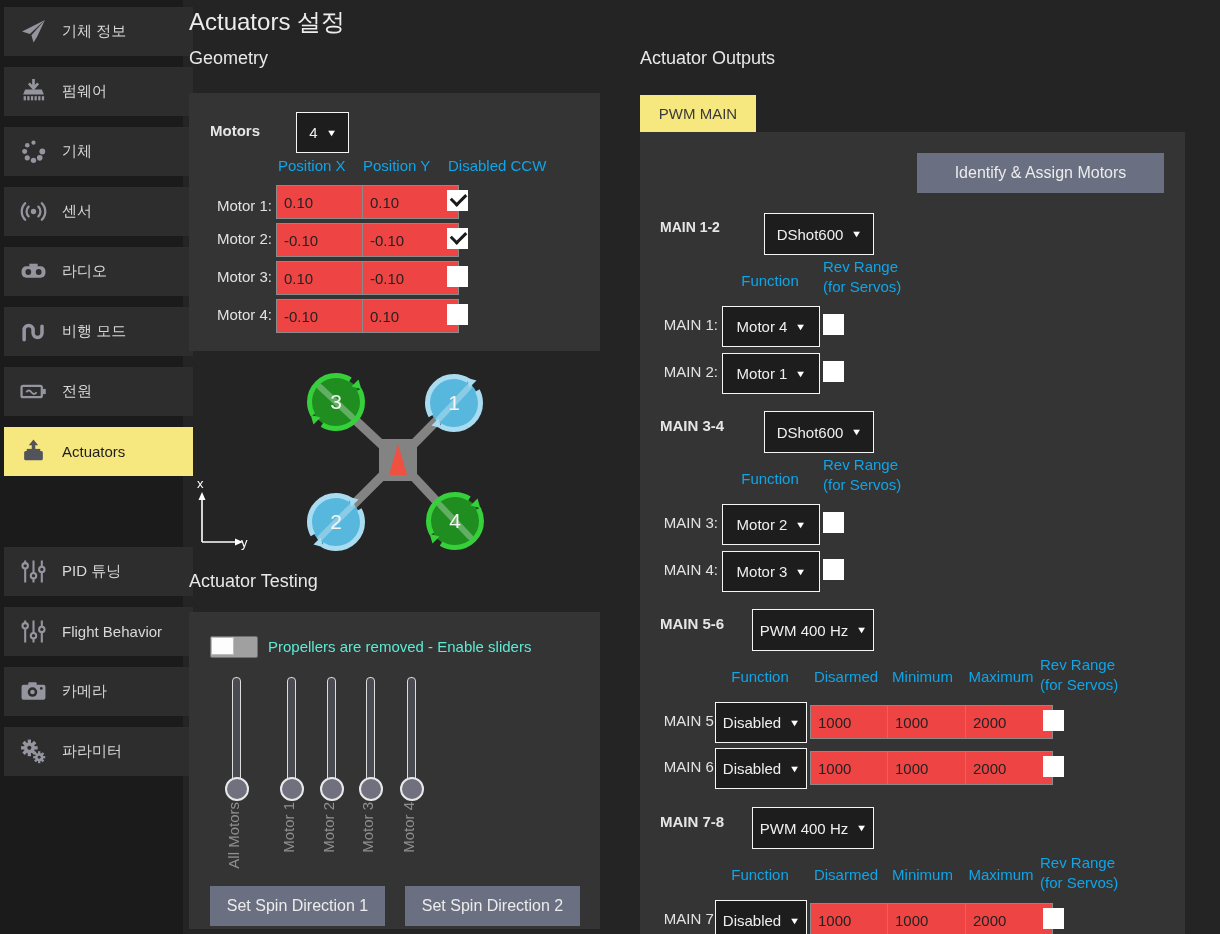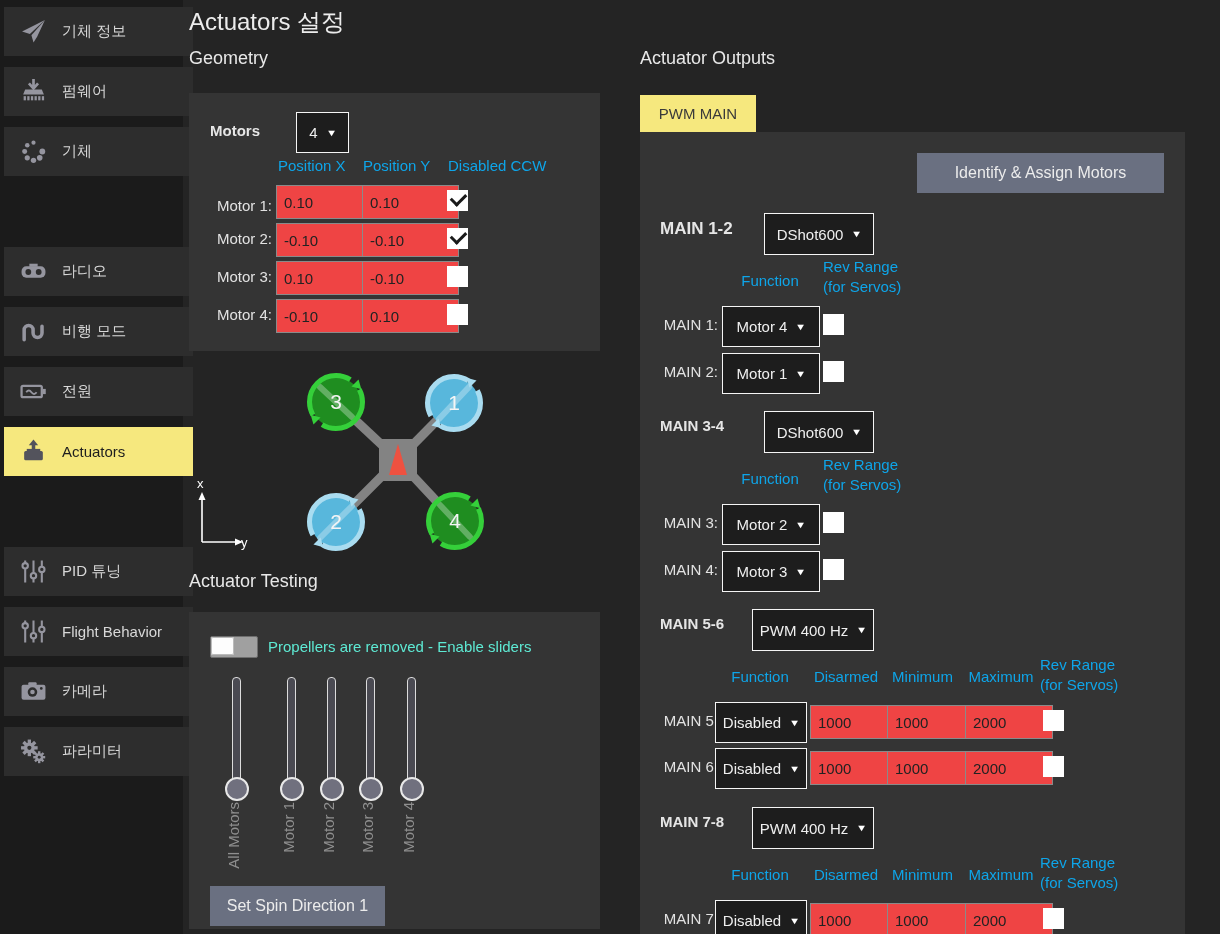--- a/index.html
+++ b/index.html
@@ -84,20 +84,29 @@
           <circle cx="7" cy="6.9" r="2.2"></circle>
           <circle cx="4.5" cy="13" r="2.4"></circle>
           <circle cx="7" cy="19.1" r="2.5"></circle>
           <circle cx="13" cy="21.5" r="2.6"></circle>
           <circle cx="19" cy="19.1" r="2.7"></circle>
           <circle cx="21.5" cy="13" r="2.8"></circle>
         </svg>
       </span>
     <span class="sblabel">기체</span>
   </div>
+  <div class="sbitem" style="top:187px">
+    <span class="sbicon">
+        <svg viewBox="0 0 26 26" fill="none" stroke="currentColor" stroke-width="2.2" stroke-linecap="round">
+          <circle cx="13" cy="13" r="2.6" fill="currentColor" stroke="none"></circle>
+          <path d="M8.3 8.3a6.6 6.6 0 0 0 0 9.4M5 5a11.3 11.3 0 0 0 0 16M17.7 8.3a6.6 6.6 0 0 1 0 9.4M21 5a11.3 11.3 0 0 1 0 16"></path>
+        </svg>
+      </span>
+    <span class="sblabel">센서</span>
+  </div>
   <div class="sbitem" style="top:247px">
     <span class="sbicon">
         <svg viewBox="0 0 26 26">
           <rect x="9" y="5.5" width="8" height="3" fill="currentColor"></rect>
           <rect x="1.5" y="8" width="23" height="11" rx="4.5" fill="currentColor"></rect>
           <circle cx="8" cy="13.5" r="2.8" fill="#2d2d2d"></circle>
           <circle cx="18" cy="13.5" r="2.8" fill="#2d2d2d"></circle>
         </svg>
       </span>
     <span class="sblabel">라디오</span>
@@ -298,29 +307,30 @@
   <div class="sknob" style="left:131px;top:165px"></div>
   <div class="sknob" style="left:170px;top:165px"></div>
   <div class="sknob" style="left:211px;top:165px"></div>
   <div class="vlabel" style="left:36px;top:190px">All Motors</div>
   <div class="vlabel" style="left:91px;top:190px">Motor 1</div>
   <div class="vlabel" style="left:131px;top:190px">Motor 2</div>
   <div class="vlabel" style="left:170px;top:190px">Motor 3</div>
   <div class="vlabel" style="left:211px;top:190px">Motor 4</div>
 
   <button class="gbtn" style="left:21px;top:274px;width:175px;height:40px">Set Spin Direction 1</button>
+  <button class="gbtn" style="left:216px;top:274px;width:175px;height:40px">Set Spin Direction 2</button>
 </div>
 
 <div class="abs sec" style="left:640px;top:48px">Actuator Outputs</div>
 <div class="tab" style="left:640px;top:95px;width:116px;height:37px">PWM MAIN</div>
 
 <div class="panel" style="left:640px;top:132px;width:545px;height:802px;overflow:hidden">
   <button class="gbtn" style="left:277px;top:21px;width:247px;height:40px">Identify &amp; Assign Motors</button>
 
-  <span class="abs bold" style="left:20px;top:87px;font-size:17px">MAIN 1-2</span>
+  <span class="abs bold" style="left:20px;top:87px;font-size:14px">MAIN 1-2</span>
   <div class="drop" style="left:124px;top:81px;width:108px;height:40px">
     <span>DShot600</span>
       <span class="caret">▼</span>
   </div>
   <span class="hdr center" style="left:82px;top:140px;width:96px">Function</span>
   <span class="hdr" style="left:183px;top:126px">Rev Range</span>
   <span class="hdr" style="left:183px;top:146px">(for Servos)</span>
   <span class="rowlab" style="left:-5px;top:184px">MAIN 1:</span>
   <div class="drop" style="left:82px;top:174px;width:96px;height:39px">
     <span>Motor 4</span>

